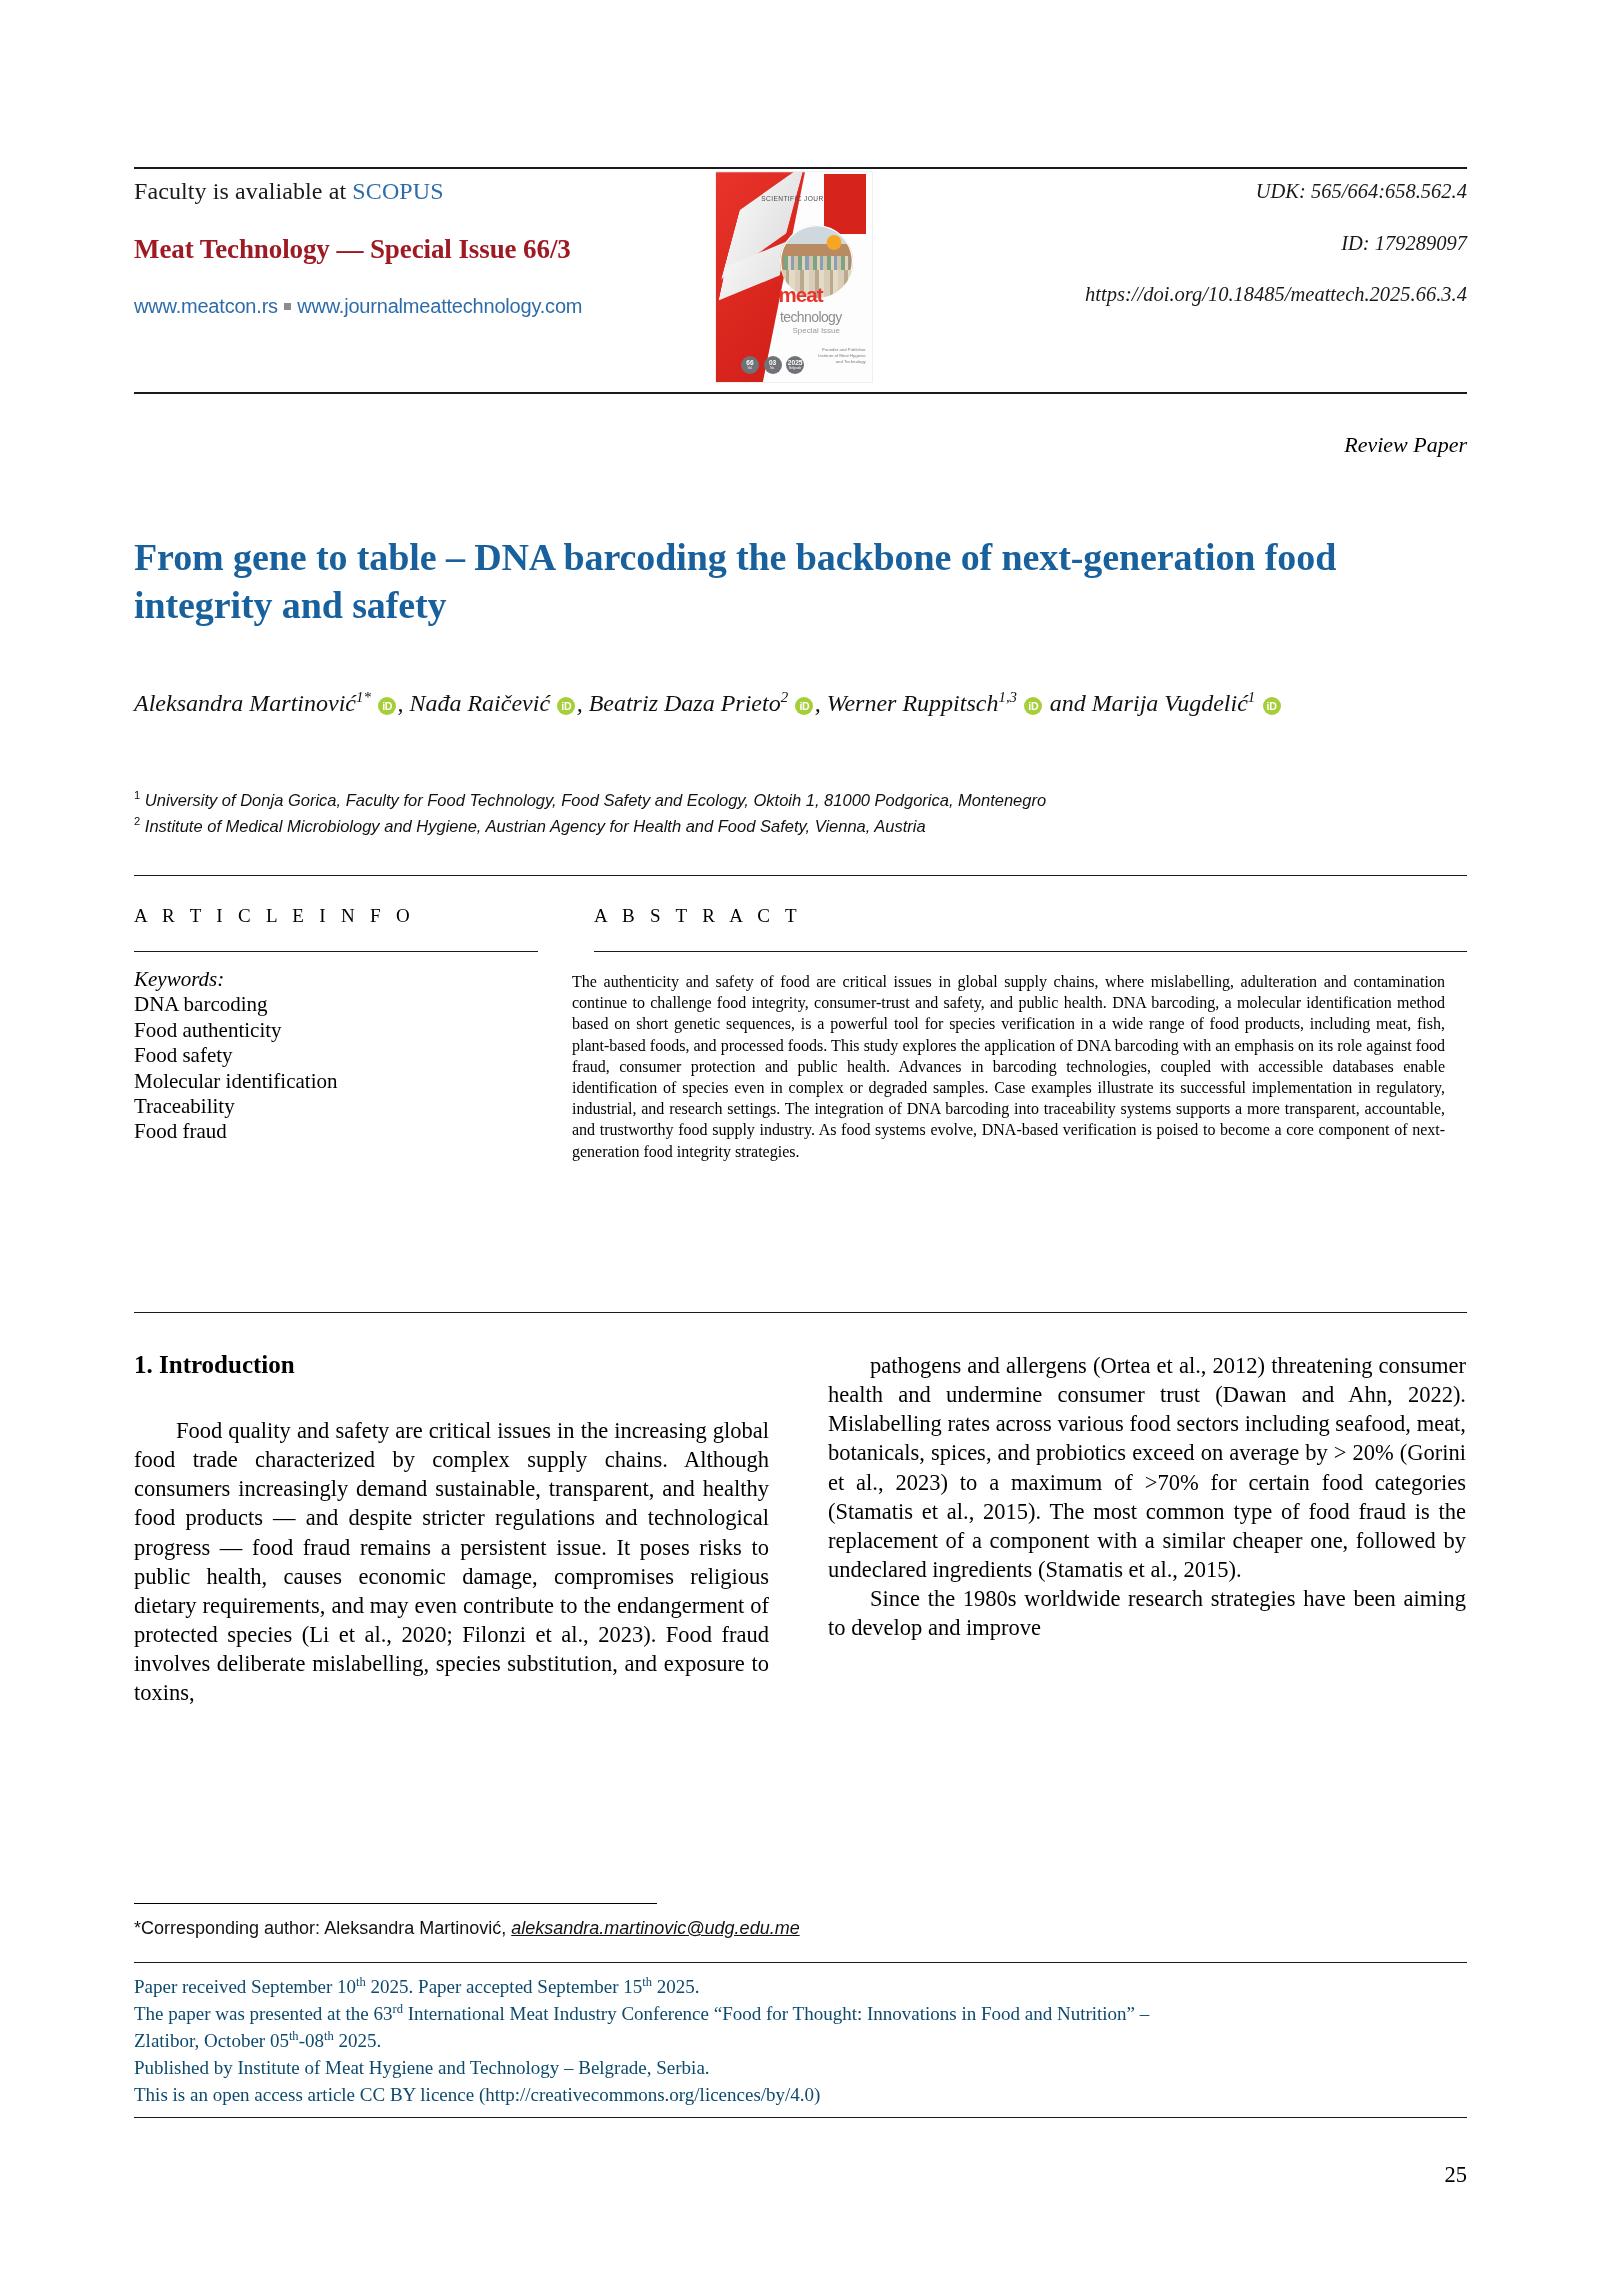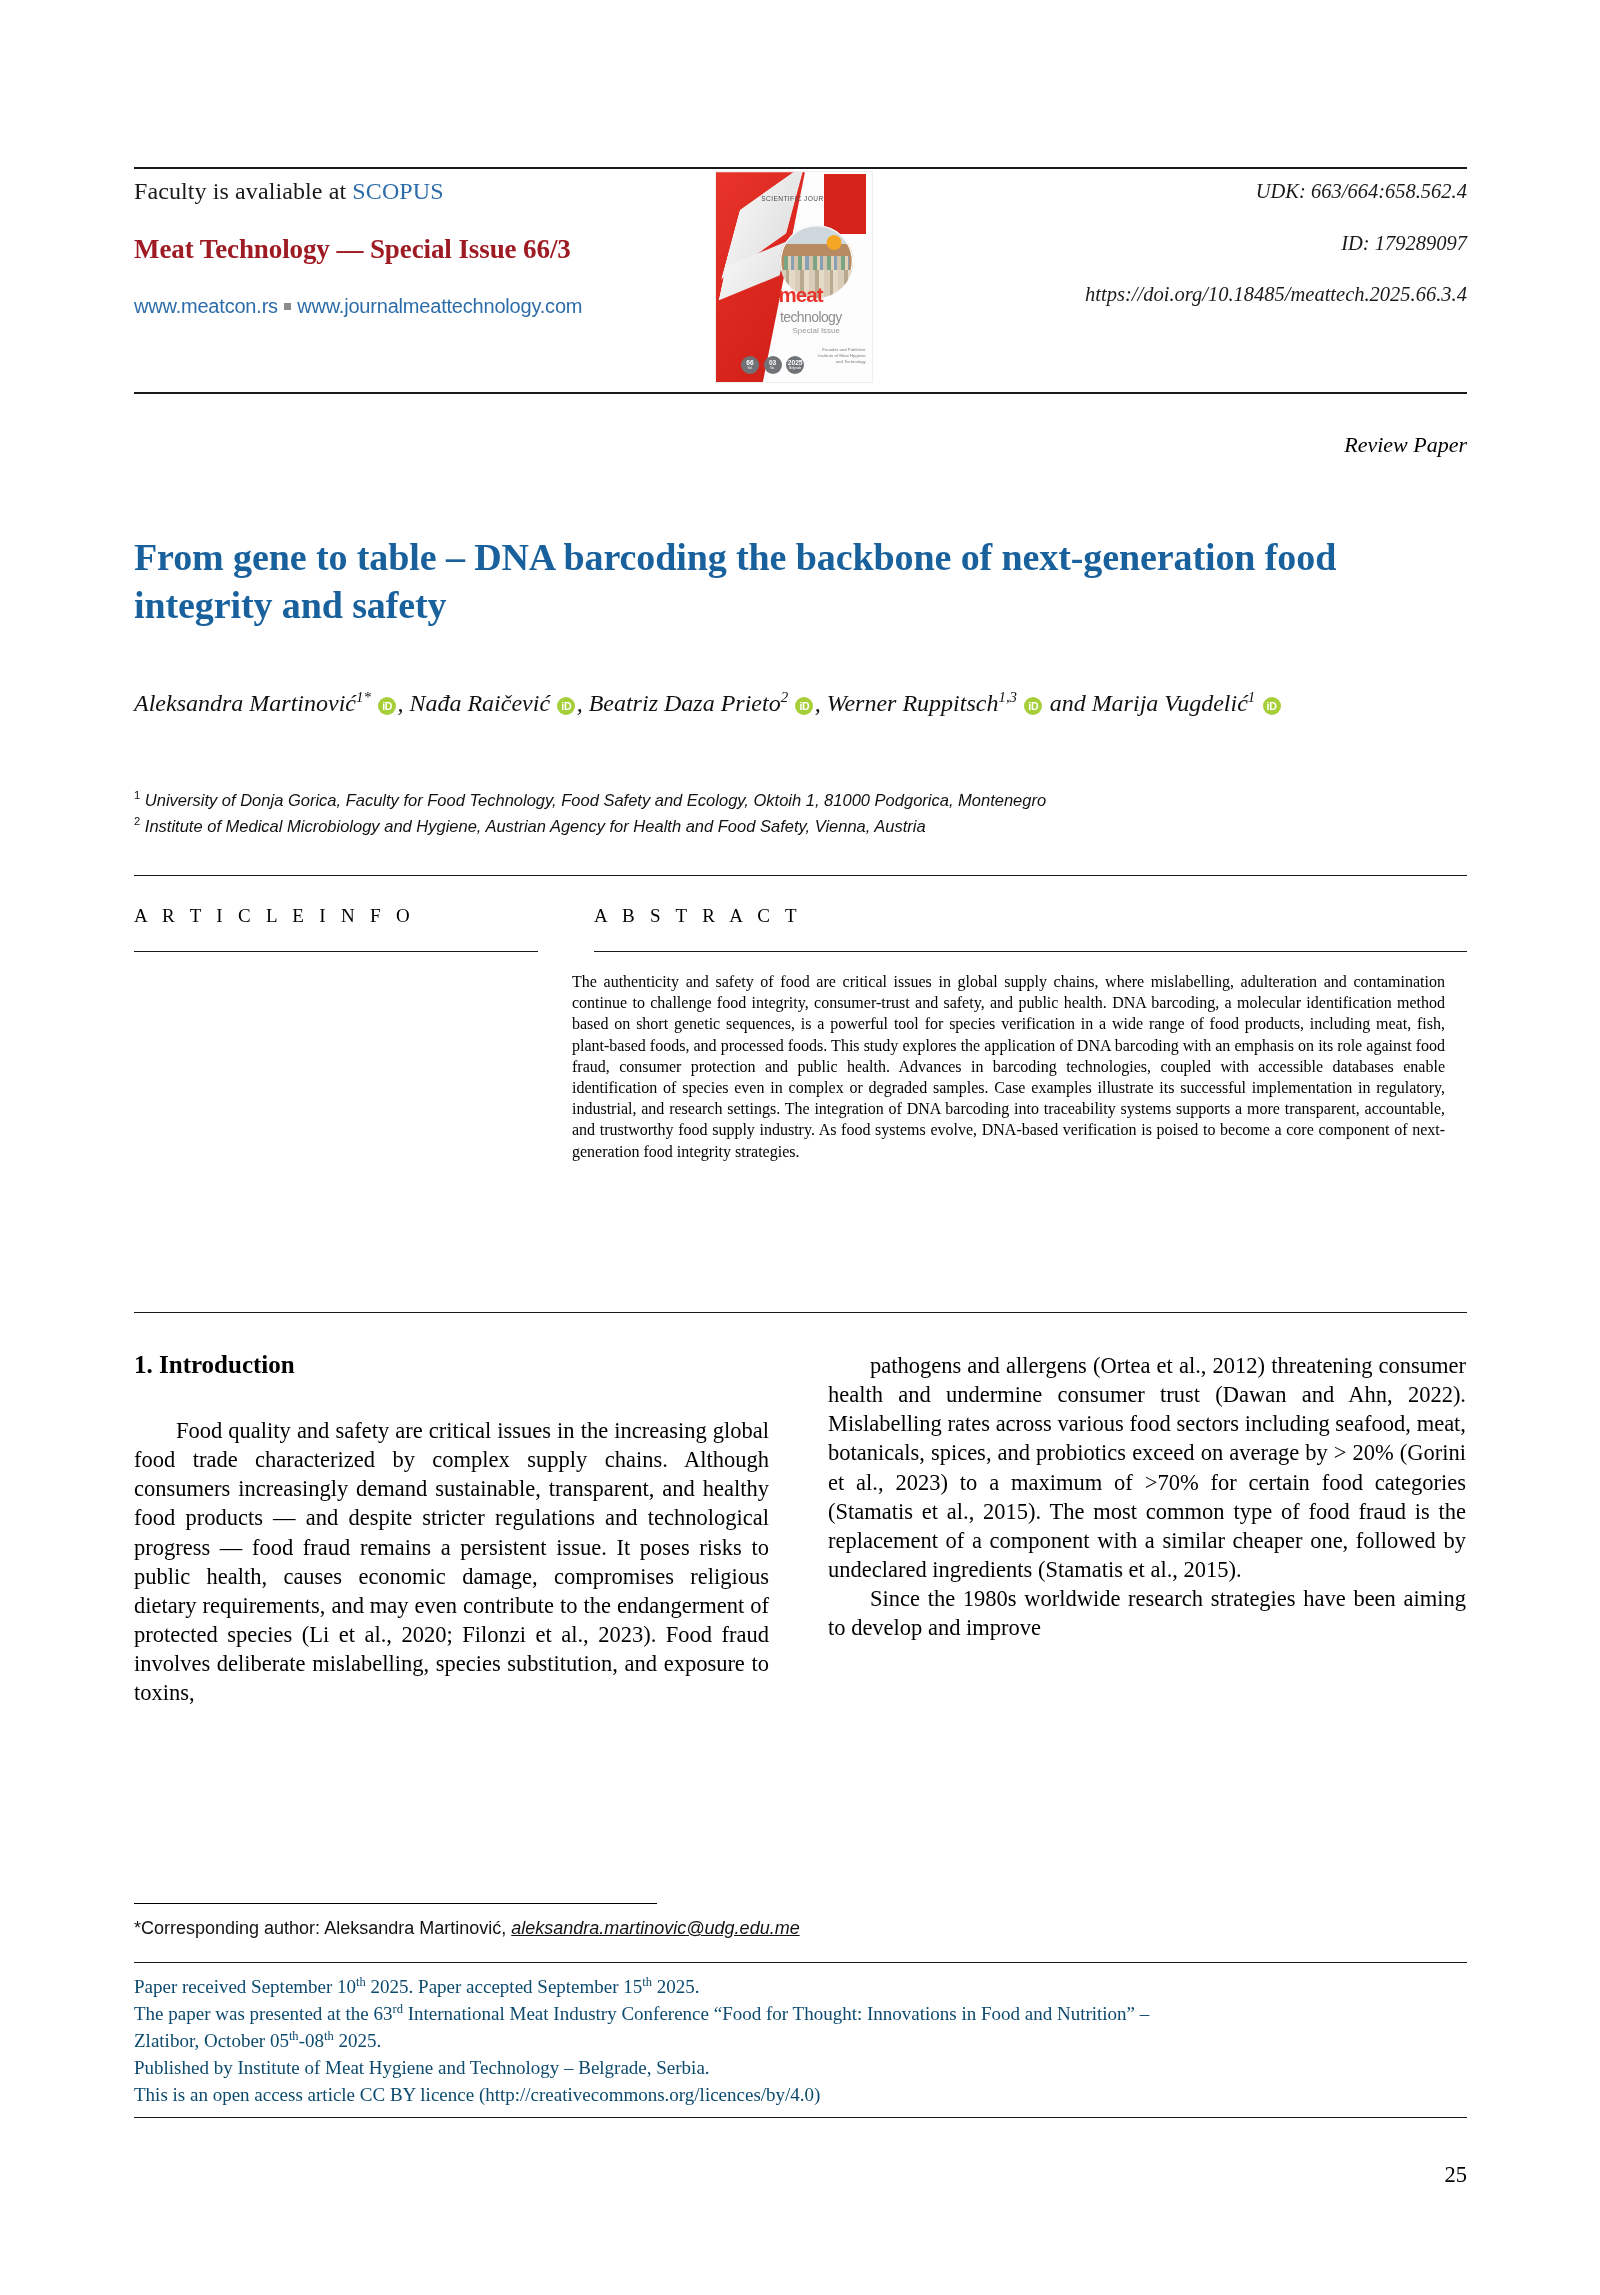--- a/index.html
+++ b/index.html
@@ -426,21 +426,21 @@
           <span class="blab">No.</span>
         </div>
         <div class="cover-badge">
           <span class="bnum">2025</span>
           <span class="blab">Belgrade</span>
         </div>
       </div>
     </div>
 
     <div class="mast-right">
-      <div>UDK: 663/664:658.562.4</div>
+      <div>UDK: 565/664:658.562.4</div>
       <div>ID: 179289097</div>
       <div>https://doi.org/10.18485/meattech.2025.66.3.4</div>
     </div>
 
   </div>
 
   <hr class="rule-thick" id="masthead-rule-bottom">
 
   <div class="paper-type">Review Paper</div>
 
@@ -456,20 +456,29 @@
   </div>
 
   <hr class="rule-thin" id="affil-rule">
 
   <div class="info-head" id="article-info-head">A R T I C L E   I N F O</div>
   <div class="info-head" id="abstract-head">A B S T R A C T</div>
 
   <hr class="rule-thin" id="info-rule">
   <hr class="rule-thin" id="abs-rule">
 
+  <div class="keywords">
+    <div class="kw-label">Keywords:</div>
+    <div>DNA barcoding</div>
+    <div>Food authenticity</div>
+    <div>Food safety</div>
+    <div>Molecular identification</div>
+    <div>Traceability</div>
+    <div>Food fraud</div>
+  </div>
 
   <div class="abstract">The authenticity and safety of food are critical issues in global supply chains, where mislabelling, adulteration and contamination continue to challenge food integrity, consumer-trust and safety, and public health. DNA barcoding, a molecular identification method based on short genetic sequences, is a powerful tool for species verification in a wide range of food products, including meat, fish, plant-based foods, and processed foods. This study explores the application of DNA barcoding with an emphasis on its role against food fraud, consumer protection and public health. Advances in barcoding technologies, coupled with accessible databases enable identification of species even in complex or degraded samples. Case examples illustrate its successful implementation in regulatory, industrial, and research settings. The integration of DNA barcoding into traceability systems supports a more transparent, accountable, and trustworthy food supply industry. As food systems evolve, DNA-based verification is poised to become a core component of next-generation food integrity strategies.</div>
 
   <hr class="rule-thin" id="abs-rule-bottom">
 
   <div class="section-title">1. Introduction</div>
 
   <div class="col" id="col-left">
     <p>Food quality and safety are critical issues in the increasing global food trade characterized by complex supply chains. Although consumers increasingly demand sustainable, transparent, and healthy food products — and despite stricter regulations and technological progress — food fraud remains a persistent issue. It poses risks to public health, causes economic damage, compromises religious dietary requirements, and may even contribute to the endangerment of protected species (Li et al., 2020; Filonzi et al., 2023). Food fraud involves deliberate mislabelling, species substitution, and exposure to toxins,</p>
   </div>

